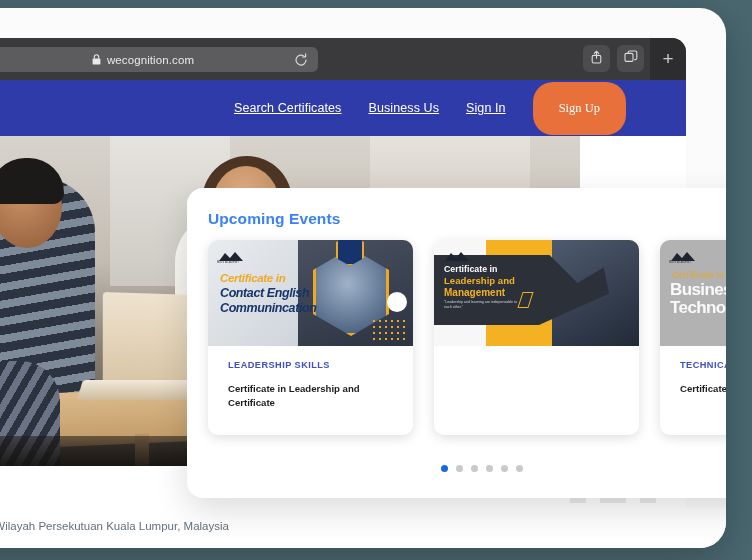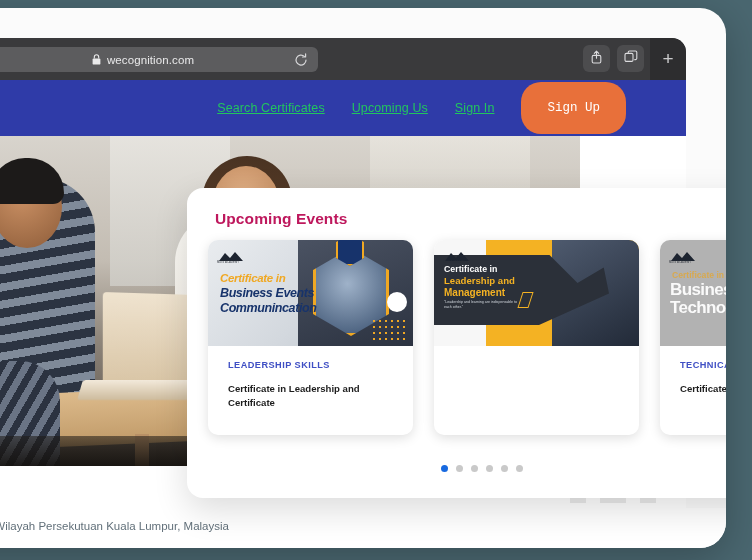--- a/index.html
+++ b/index.html
@@ -108,33 +108,33 @@
     position: relative;
     height: 56px;
     background: #2f3ba8;
     display: flex;
     align-items: center;
     justify-content: flex-end;
     padding-right: 60px;
     gap: 27px;
   }
   .nav-link {
-    color: #22c55e;
+    color: #ffffff;
     font-size: 12.5px;
     white-space: nowrap;
     letter-spacing: 0.1px;
   }
   #signup-button {
     background: #e8703a;
     color: #ffffff;
     font-size: 12.5px;
     border: none;
     border-radius: 20px;
     padding: 19px 26px;
-    font-family: Liberation Mono, monospace;
+    font-family: Liberation Serif, serif;
     white-space: nowrap;
   }
 
   
   #hero {
     position: relative;
     height: 372px;
     overflow: hidden;
     background: #ffffff;
   }
@@ -255,23 +255,22 @@
     border-radius: 16px;
     box-shadow: 0 12px 34px rgba(0,0,0,0.14);
     z-index: 5;
     overflow: hidden;
   }
   #events-title {
     position: absolute;
     left: 21px; top: 22px;
     font-size: 15.5px;
     font-weight: bold;
-    color: #be185d;
+    color: #3b82f6;
     letter-spacing: .1px;
-    margin-left: 7px;
   }
 
   #events-carousel {
     position: absolute;
     left: 21px; top: 52px;
     width: 560px; height: 195px;
     display: flex;
     gap: 21px;
   }
 
@@ -447,21 +446,21 @@
             </svg>
           </span>
         </div>
       </div>
 
       <div id="new-tab-btn">+</div>
     </div>
 
     <div id="site-nav">
       <a class="nav-link" href="#">Search Certificates</a>
-      <a class="nav-link" href="#">Upcoming Us</a>
+      <a class="nav-link" href="#">Business Us</a>
       <a class="nav-link" href="#">Sign In</a>
       <button id="signup-button">Sign Up</button>
     </div>
 
     <div id="hero">
       <div id="hero-photo">
         <div class="ph" id="ph-wall"></div>
         <div class="ph" id="ph-window"></div>
         <div class="ph" id="ph-window2"></div>
         <div class="ph" id="ph-girl-hair"></div>
@@ -495,21 +494,21 @@
           <div id="b1-hex-small"></div>
           <div id="b1-ball"></div>
           <div id="b1-dots"></div>
           <span class="brand-mark">
             <svg width="26" height="12" viewBox="0 0 26 12">
               <path d="M1 10 L7 2 L12 7 L17 1 L25 10 Z" fill="#1d2430"></path>
             </svg>
           </span>
           <div class="brand-caption">MDIS ACADEMY</div>
           <div class="b1-line1">Certificate in</div>
-          <div class="b1-line2">Business Events</div>
+          <div class="b1-line2">Contact English</div>
           <div class="b1-line3">Communincation</div>
         </div>
         <div class="card-body">
           <div class="card-cat">LEADERSHIP SKILLS</div>
           <div class="card-name">Certificate in Leadership and Certificate</div>
         </div>
       </div>
 
       <div class="event-card">
         <div class="card-banner" id="banner-2">

